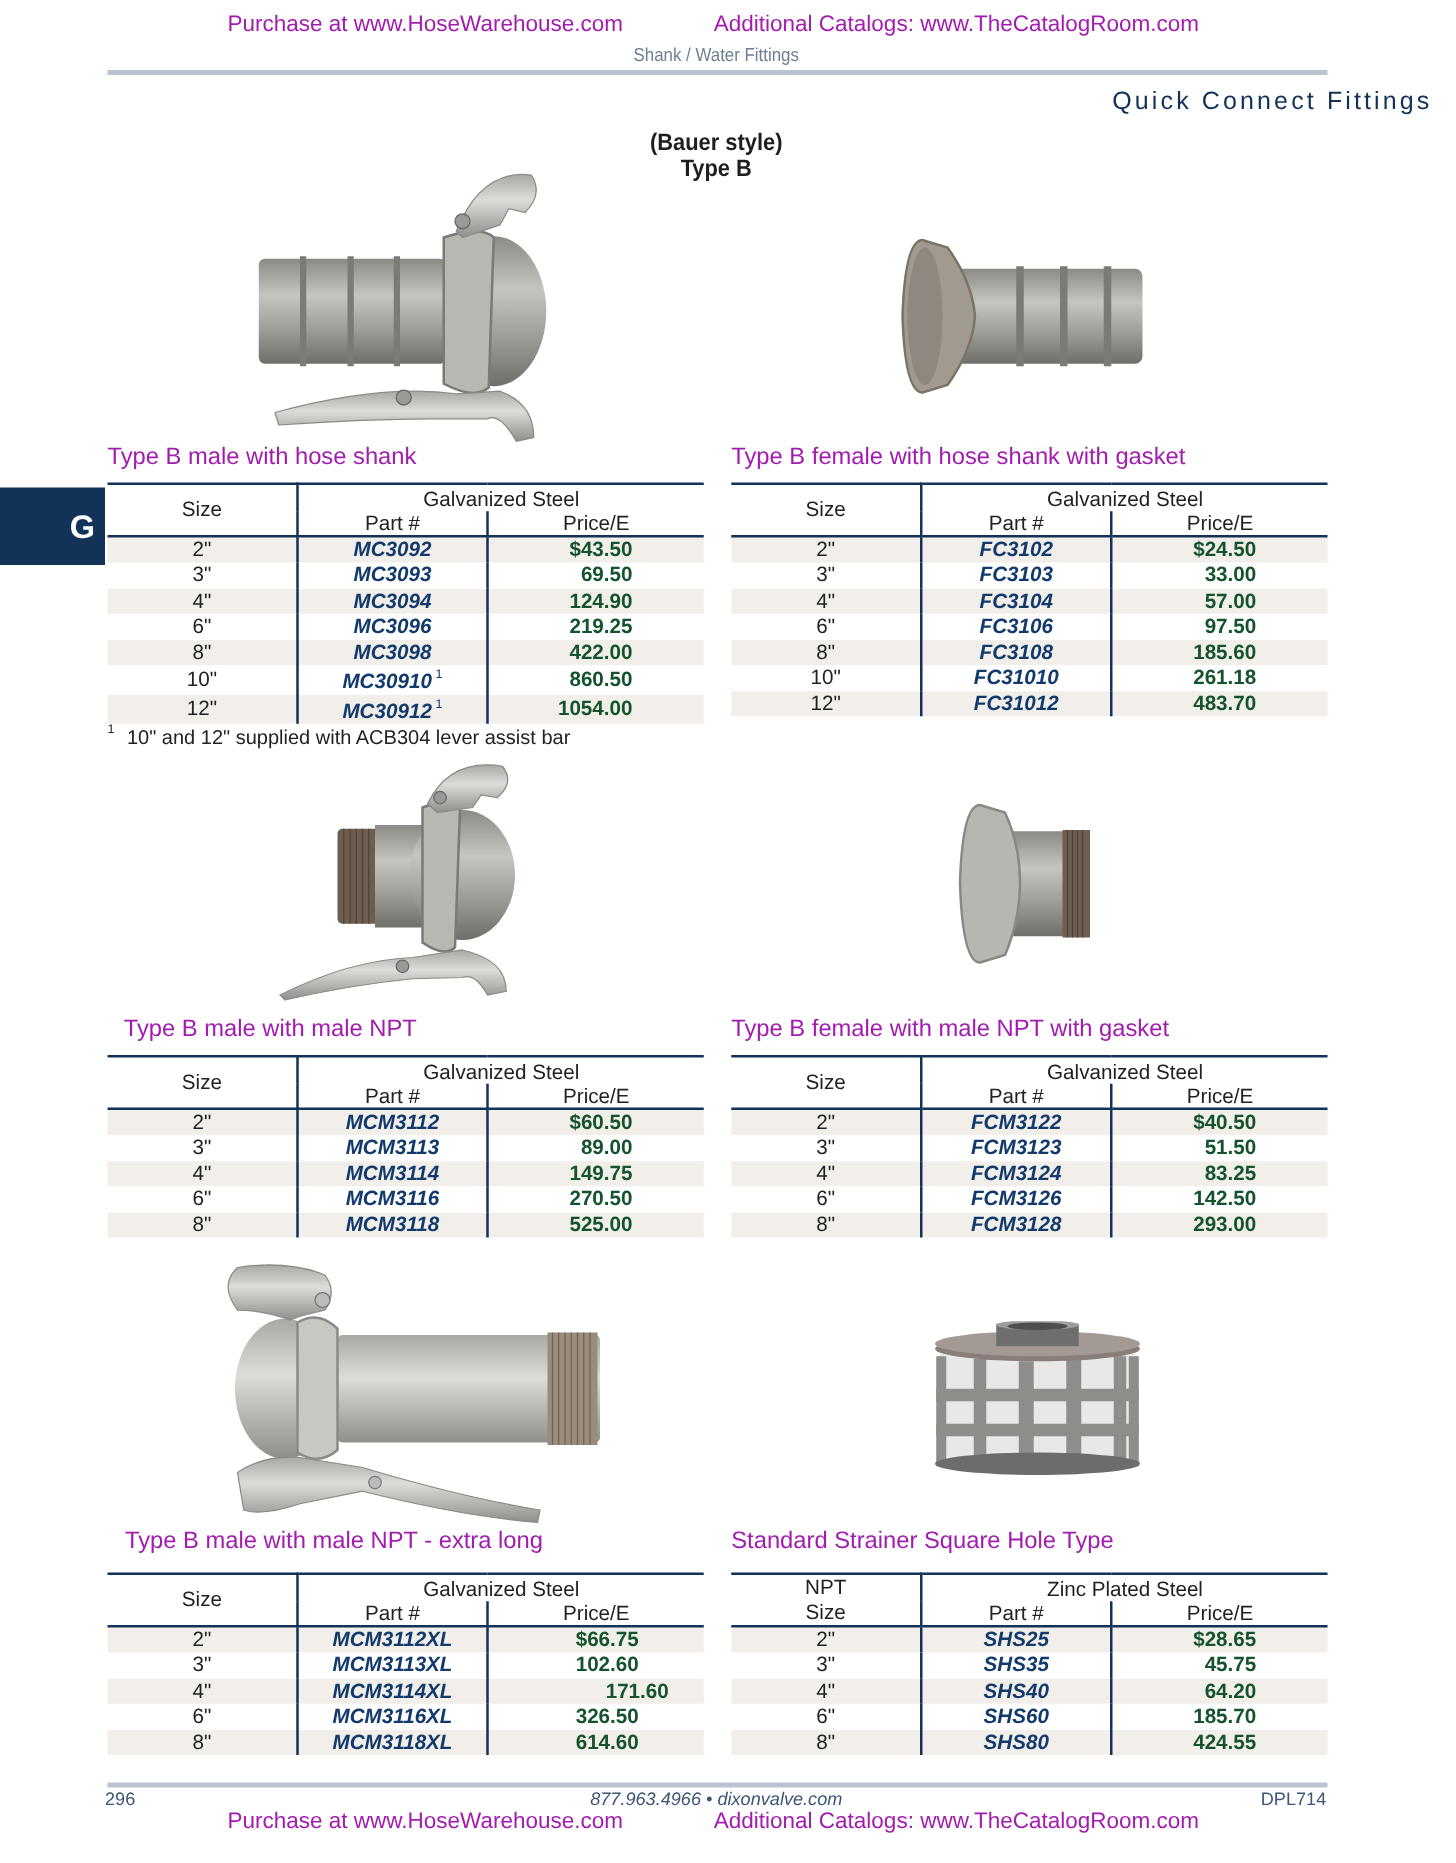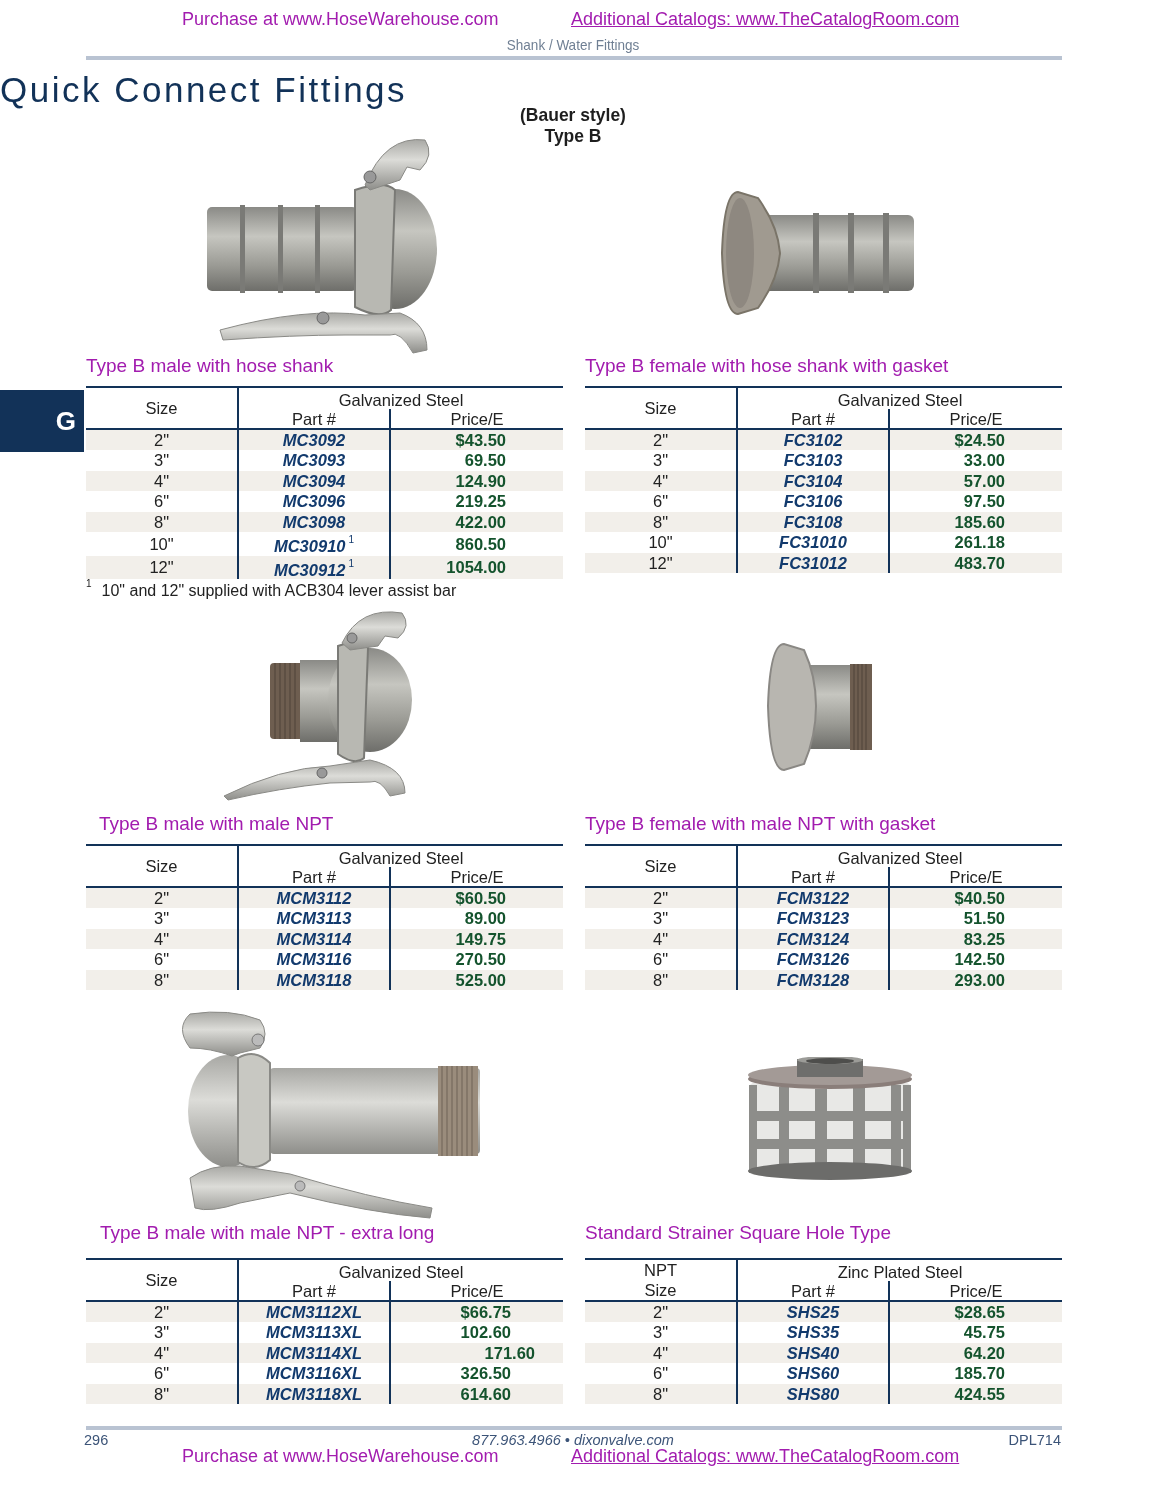--- a/index.html
+++ b/index.html
@@ -1,28 +1,28 @@
 <!DOCTYPE html>
 <html><head>
 <meta charset="utf-8">
 <style>
   * { box-sizing: border-box; margin: 0; padding: 0; }
   html, body { width: 1165px; height: 1490px; background: #ffffff; overflow: hidden; }
   body { position: relative; font-family: "Liberation Sans", sans-serif; color: #222; }
 
   .promo { position: absolute; left: 0; width: 1165px; height: 24px; font-size: 18px; color: #a21caf; white-space: nowrap; }
   .promo .a { position: absolute; left: 182px; }
-  .promo .b { position: absolute; left: 571px; text-decoration: underline; }
+  .promo .b { position: absolute; left: 571px; }
   .promo.top { top: 9px; }
   .promo.bottom { top: 1446px; }
 
   .section-label { position: absolute; top: 36px; left: 0; width: 1146px; text-align: center; font-size: 15px; color: #6f7f93; transform: scaleX(0.9); }
   .header-rule { position: absolute; top: 56px; left: 86px; width: 976px; height: 4px; background: #b9c3d2; }
 
-  .page-title { position: absolute; top: 70px; left: 0; width: 1146px; text-align: left; font-size: 35px; letter-spacing: 2.5px; color: #123258; }
+  .page-title { position: absolute; top: 70px; left: 0; width: 1146px; text-align: right; font-size: 20px; letter-spacing: 2.5px; color: #123258; }
   .subtitle { position: absolute; left: 0; width: 1146px; text-align: center; font-size: 19px; font-weight: bold; color: #1e1e1e; transform: scaleX(0.92); }
   .subtitle.s1 { top: 104px; }
   .subtitle.s2 { top: 125px; }
 
   .tab-g { position: absolute; left: 0; top: 390px; width: 84px; height: 62px; background: #123258; color: #fff; font-weight: bold; font-size: 26px; text-align: right; padding-right: 8px; line-height: 62px; }
 
   .product-img { position: absolute; }
   .caption { position: absolute; width: 477px; text-align: left; font-size: 19px; font-weight: normal; color: #a21caf; white-space: nowrap; }
 
   table.spec { position: absolute; width: 477px; border-collapse: collapse; font-size: 16.5px; }

